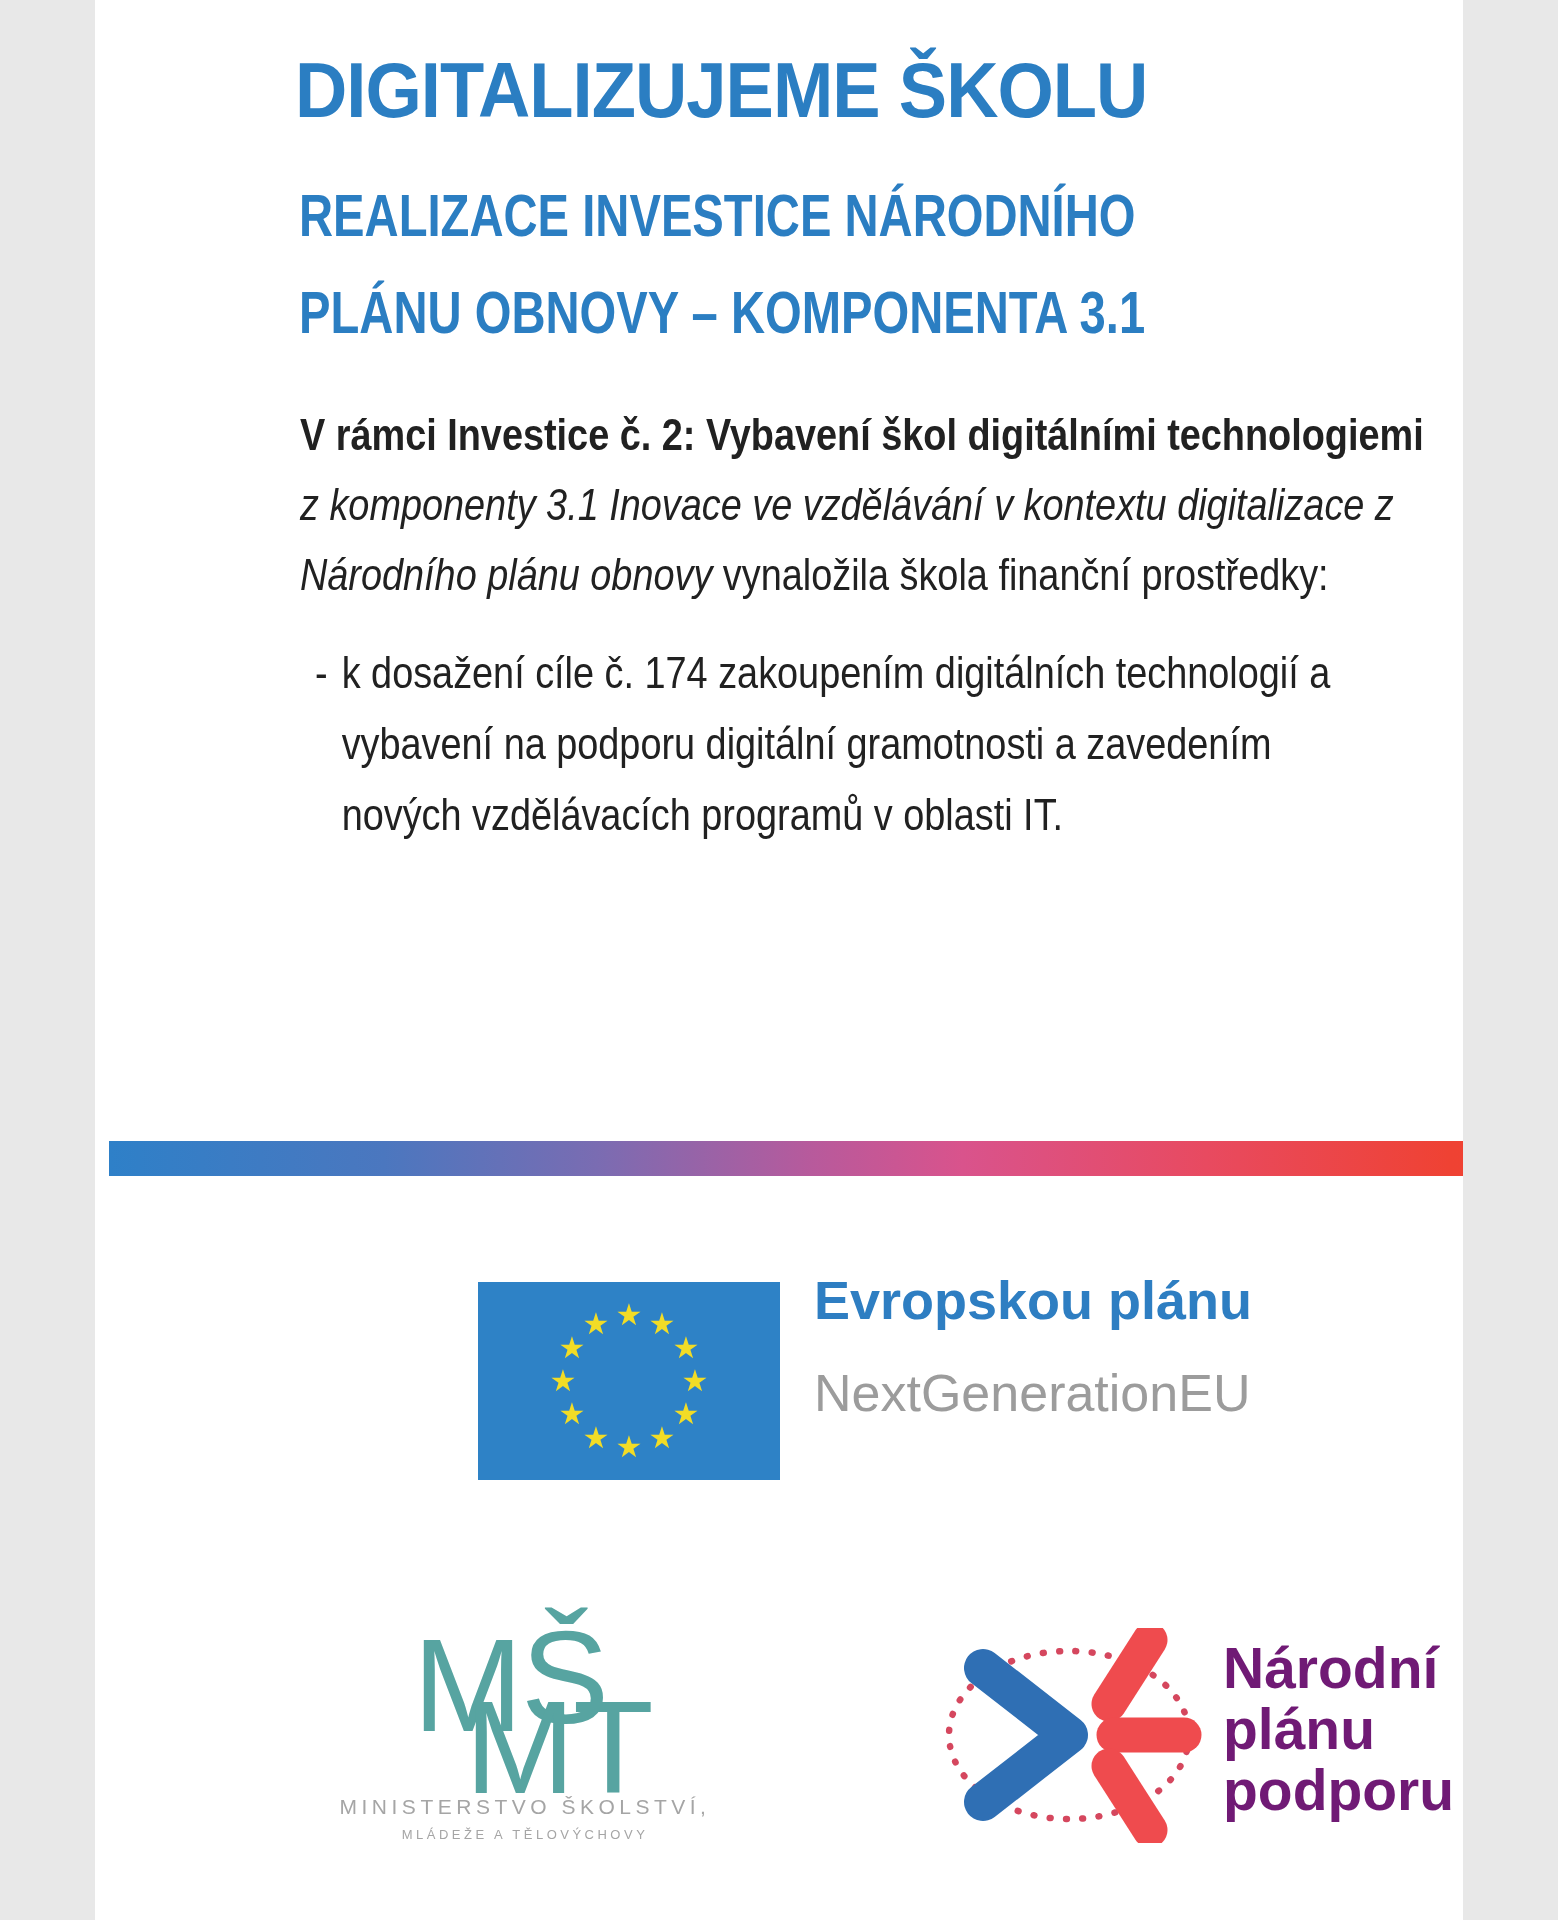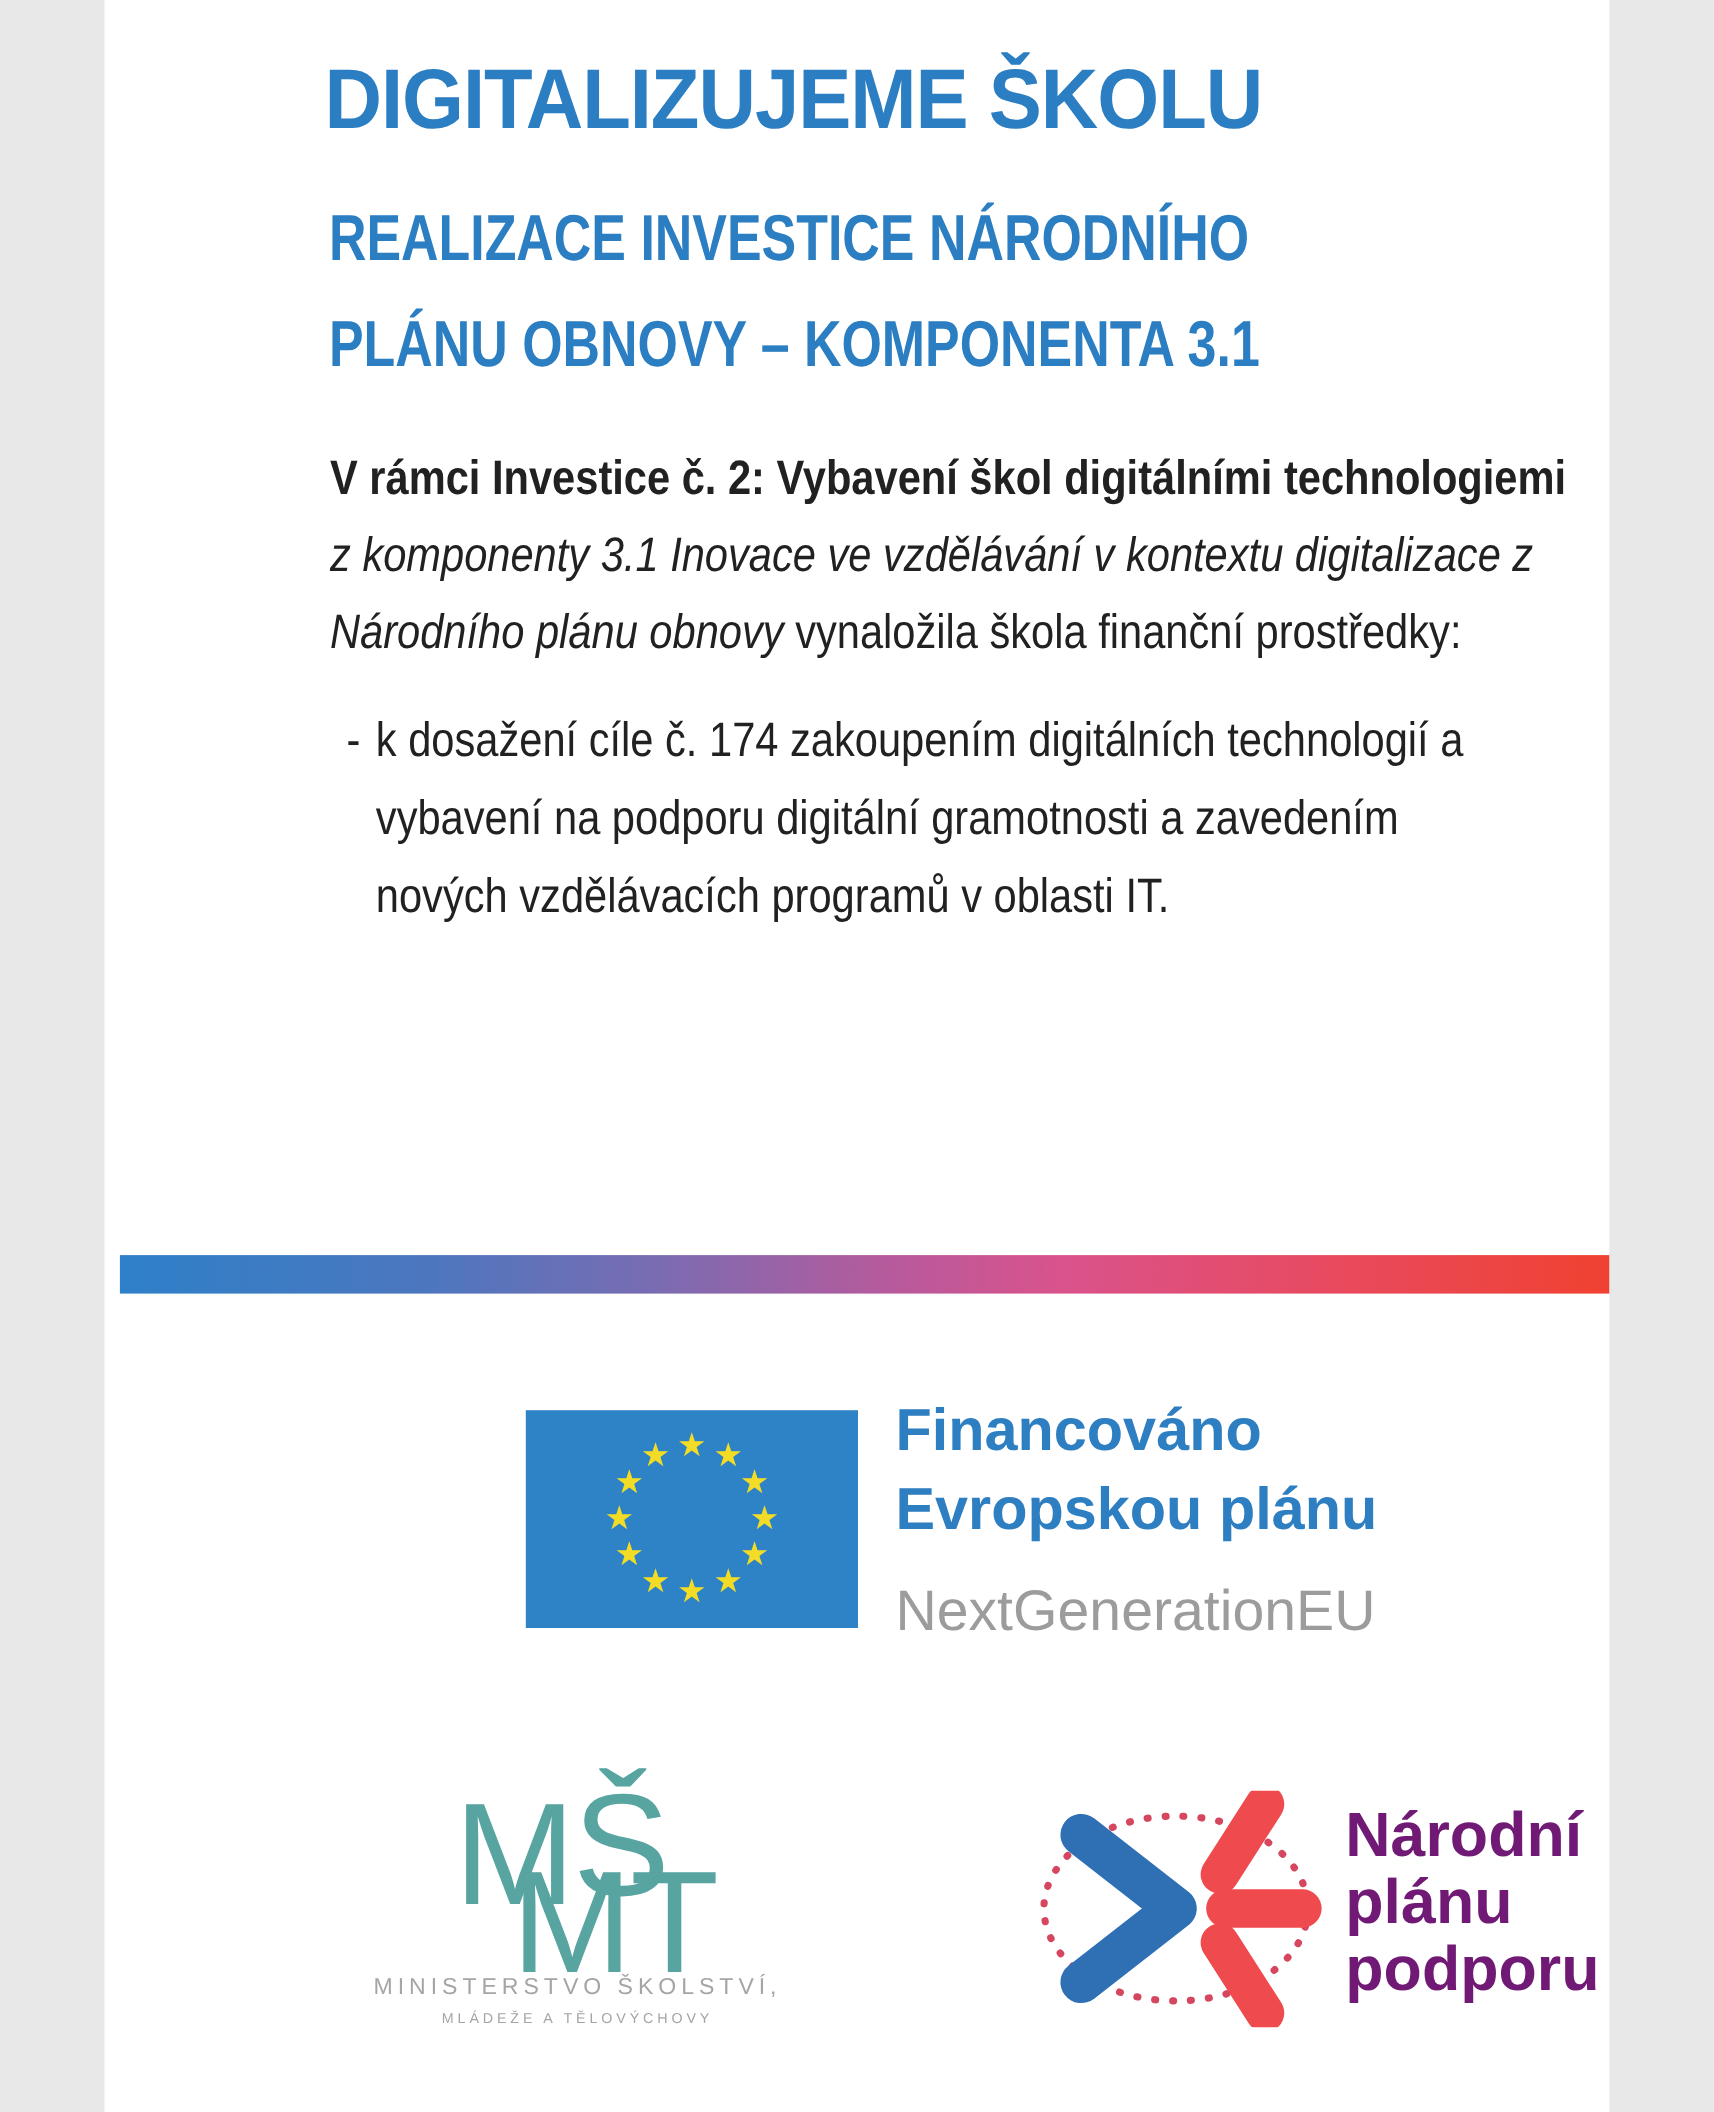--- a/index.html
+++ b/index.html
@@ -110,21 +110,20 @@
       <div>nových vzdělávacích programů v oblasti IT.</div>
     </div>
   </div>
 
   <div class="gradient-bar"></div>
 
   <div class="eu-flag">
     <span id="eu-stars"><span class="star">★</span><span class="star">★</span><span class="star">★</span><span class="star">★</span><span class="star">★</span><span class="star">★</span><span class="star">★</span><span class="star">★</span><span class="star">★</span><span class="star">★</span><span class="star">★</span><span class="star">★</span></span>
   </div>
   <div class="eu-text">
-    <div class="l1">Financováno</div>
     <div class="l2">Evropskou plánu</div>
     <div class="l3">NextGenerationEU</div>
   </div>
 
   <div class="msmt-mark">
     <span class="msmt-m1">M</span>
     <span class="msmt-s">Š</span>
     <span class="msmt-m2">M</span>
     <span class="msmt-t">T</span>
   </div>

